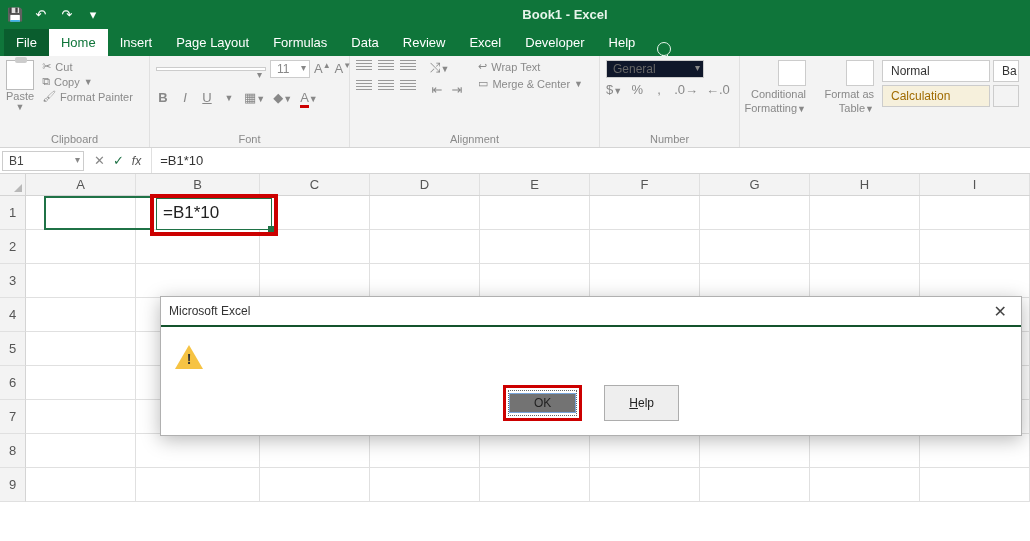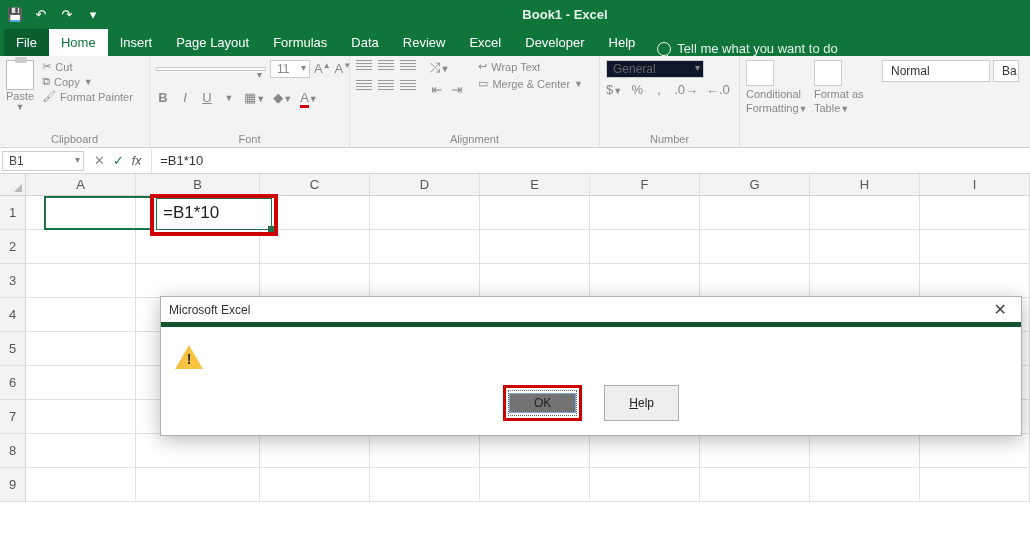--- a/index.html
+++ b/index.html
@@ -77,21 +77,21 @@
   .dd::after{content:"▾";position:absolute;right:3px;top:1px;font-size:10px;color:#888;}
   .font-btns{display:flex;gap:8px;margin-top:6px;align-items:center;}
   .fbtn{font-size:13px;color:#888;min-width:14px;text-align:center;}
   .align-grid{display:grid;grid-template-columns:repeat(3,18px);grid-auto-rows:16px;gap:4px;}
   .ali{width:16px;height:12px;background:repeating-linear-gradient(#999,#999 1px,transparent 1px,transparent 3px);}
   .align-extra{display:flex;flex-direction:column;gap:4px;margin-left:6px;}
   .ae-item{display:flex;align-items:center;gap:4px;font-size:11px;}
   .num-col{display:flex;flex-direction:column;gap:4px;}
   .num-sel{border:1px solid #ccc;background:#0f172a;padding:1px 14px 1px 6px;font-size:12px;color:#666;width:98px;position:relative;}
   .num-row{display:flex;gap:8px;align-items:center;}
-  .big-btn{display:flex;flex-direction:column;align-items:flex-start;font-size:11px;color:#888;gap:2px;min-width:60px;}
+  .big-btn{display:flex;flex-direction:column;align-items:flex-end;font-size:11px;color:#888;gap:2px;min-width:60px;}
   .big-ico{width:28px;height:26px;border:1px solid #ccc;background:#fff;}
   .styles-col{display:flex;flex-direction:column;gap:3px;}
   .style-cell{border:1px solid #ccc;padding:3px 8px;font-size:12px;background:#fff;color:#333;width:108px;}
   .style-cell.calc{background:#f6f0dc;color:#a06b00;}
 
   
   .formula-bar{height:26px;border-bottom:1px solid #d4d4d4;display:flex;align-items:center;background:#fff;}
   .name-box{width:82px;border:1px solid #ccc;margin:2px 0 2px 2px;padding:2px 16px 2px 6px;font-size:12px;position:relative;background:#fff;}
   .name-box::after{content:"▾";position:absolute;right:3px;top:2px;font-size:10px;color:#888;}
   .fb-btns{display:flex;align-items:center;gap:8px;padding:0 10px;border-right:1px solid #e0e0e0;height:100%;}
@@ -140,21 +140,21 @@
 
   
   .dialog{
     position:absolute;
     left:160px; top:296px;
     width:862px;
     background:#fff;
     border:1px solid #b0b0b0;
     box-shadow:0 4px 18px rgba(0,0,0,.28);
   }
-  .dlg-title{height:30px;border-bottom:5px solid #14532d;display:flex;align-items:center;padding:0 8px;font-size:12px;color:#333;}
+  .dlg-title{height:30px;border-bottom:2px solid #14532d;display:flex;align-items:center;padding:0 8px;font-size:12px;color:#333;}
   .dlg-title .spacer{flex:1;}
   .dlg-close{font-size:16px;color:#444;padding:0 6px;}
   .dlg-body{padding:12px 14px 6px 14px;display:flex;gap:12px;}
   .warn-ico{width:28px;height:26px;position:relative;flex:0 0 28px;margin-top:6px;}
   .warn-tri{
     width:0;height:0;border-left:14px solid transparent;border-right:14px solid transparent;border-bottom:24px solid #f6c343;
     position:absolute;top:0;left:0;
   }
   .warn-tri::after{content:"!";position:absolute;left:-3px;top:6px;width:6px;text-align:center;color:#333;font-weight:bold;font-size:14px;}
   .dlg-text{flex:1;font-size:12px;color:#222;}
@@ -187,21 +187,20 @@
   <div class="tab">Insert</div>
   <div class="tab">Page Layout</div>
   <div class="tab">Formulas</div>
   <div class="tab">Data</div>
   <div class="tab">Review</div>
   <div class="tab">Excel</div>
   <div class="tab">Developer</div>
   <div class="tab">Help</div>
   <div class="tell-me">
     <span class="bulb"></span>
-    <span>Tell me what you want to do</span>
   </div>
 </div>
 
 <div class="ribbon">
 
   <div class="group" style="width:150px">
     <div class="group-body">
       <div class="paste-big">
         <div class="paste-ico"></div>
         <span class="vsmall">Paste</span>
@@ -308,20 +307,24 @@
       </div>
       <div class="big-btn">
         <div class="big-ico"></div>
         <span>Format as</span>
         <span><span>Table</span><span style="font-size:9px">▼</span></span>
       </div>
       <div class="styles-col">
         <div style="display:flex;gap:3px">
           <div class="style-cell">Normal</div>
           <div class="style-cell" style="width:26px">Ba</div>
+        </div>
+        <div style="display:flex;gap:3px">
+          <div class="style-cell calc">Calculation</div>
+          <div class="style-cell" style="width:26px;background:#f3f3f3"></div>
         </div>
       </div>
     </div>
     <div class="group-label"></div>
   </div>
 </div>
 
 <div class="formula-bar">
   <div class="name-box">B1</div>
   <div class="fb-btns">

